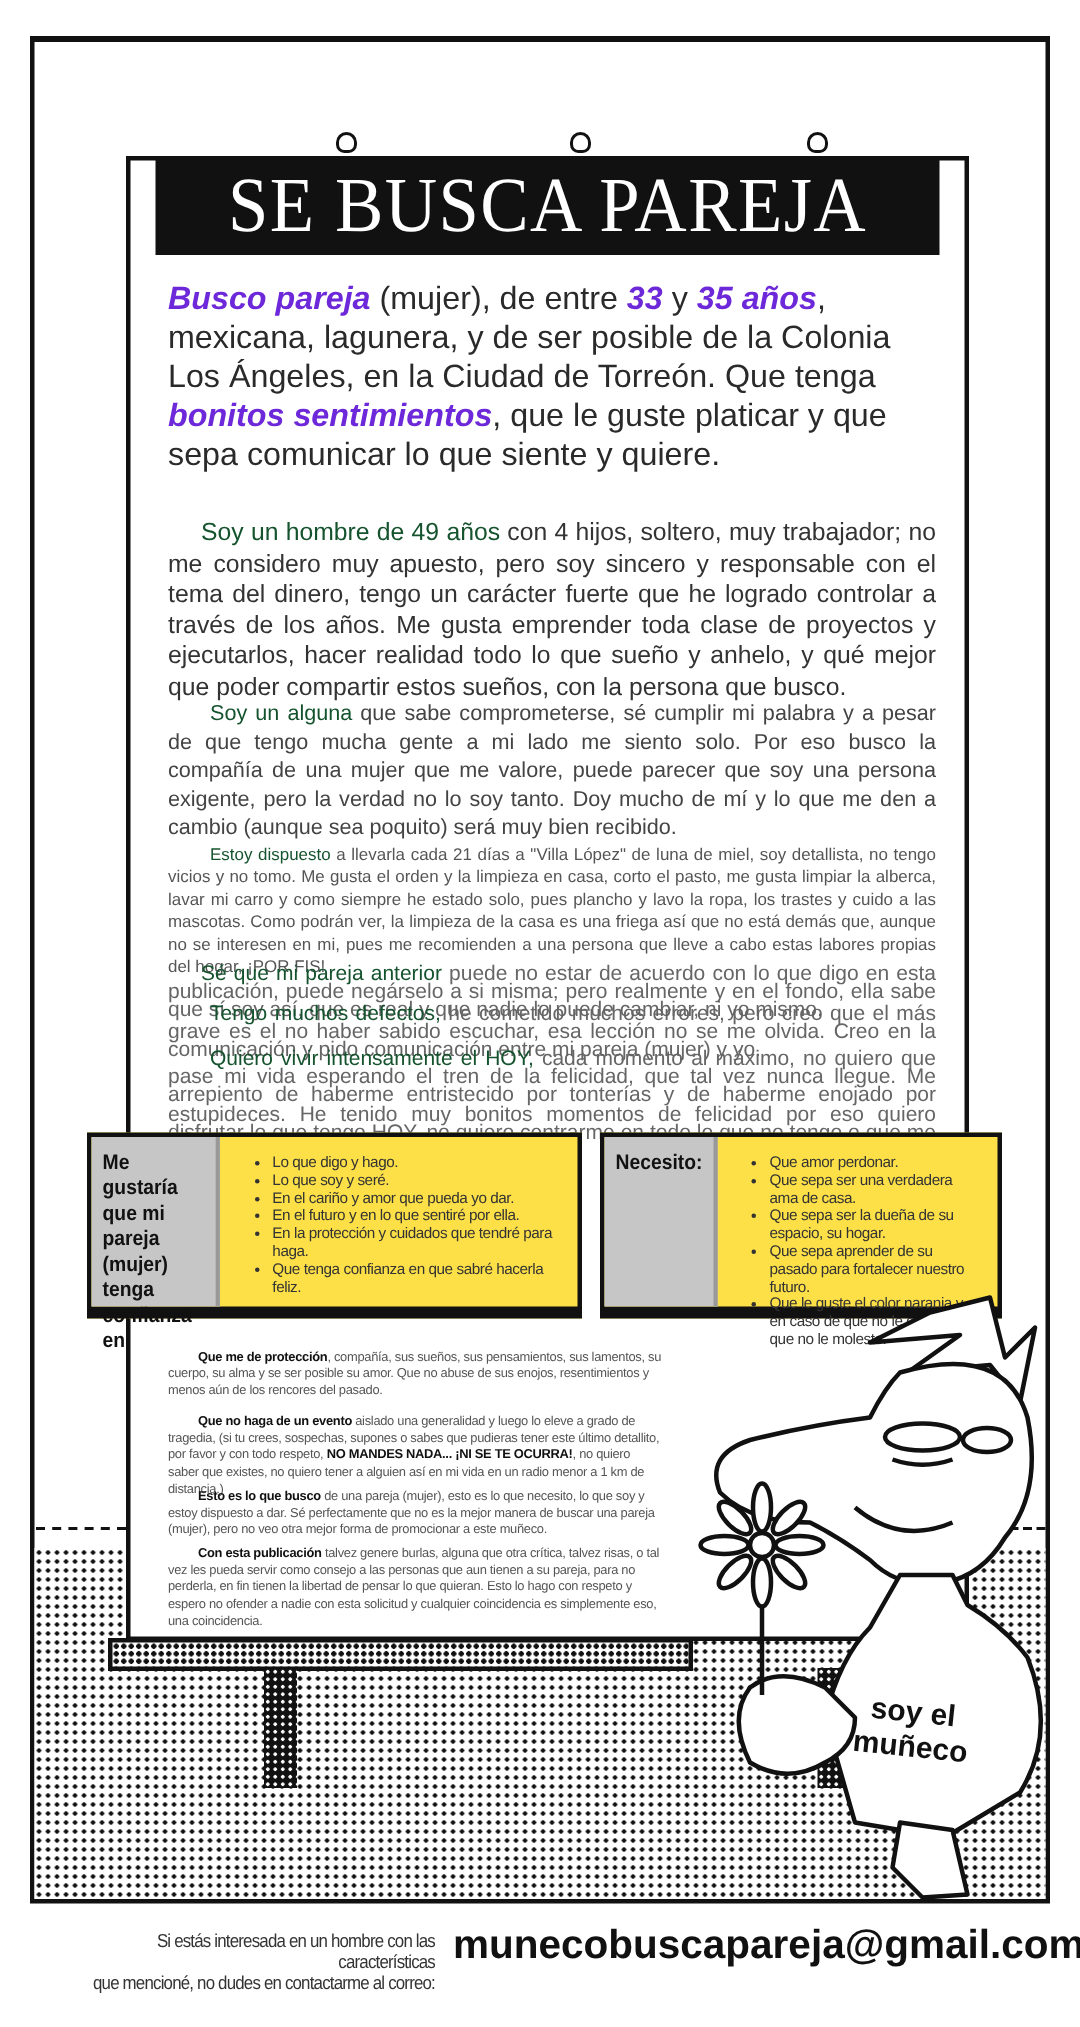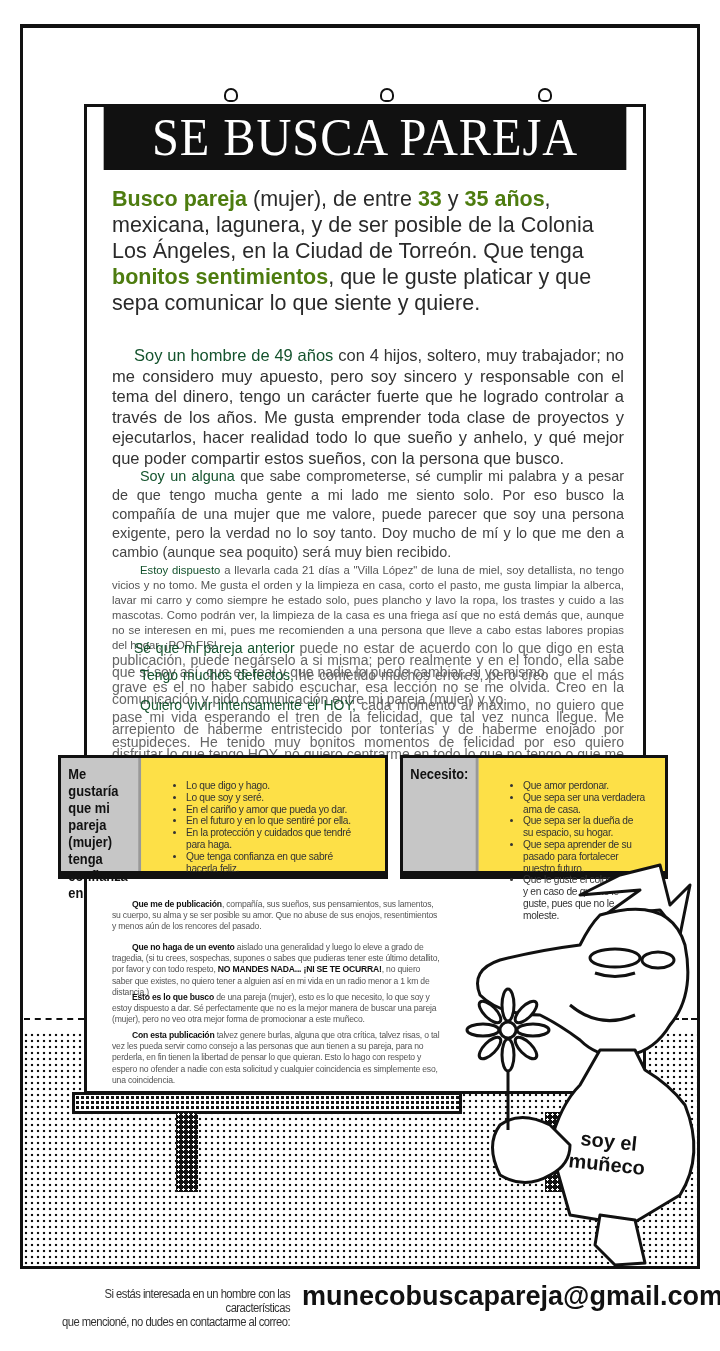--- a/index.html
+++ b/index.html
@@ -14,34 +14,34 @@
   .bench{position:absolute;left:72px;top:1092px;width:390px;height:22px;border:3px solid #111;box-sizing:border-box;
     background-color:#fff;background-image:radial-gradient(circle,#111 1.6px,transparent 1.9px);background-size:5px 5px;}
   .leg{position:absolute;top:1112px;width:22px;height:80px;background:#111;
     background-image:radial-gradient(circle,#fff 1px,transparent 1.3px);background-size:5px 5px;}
   .leg.l{left:176px;} .leg.r{left:545px;}
   .pin{position:absolute;top:88px;width:14px;height:14px;border:2px solid #111;border-radius:50% 50% 40% 40%;background:#fff;box-sizing:border-box;}
   .board{position:absolute;left:84px;top:104px;width:562px;height:990px;border:3px solid #111;box-sizing:border-box;background:#fff;}
   .banner{position:absolute;left:84px;top:104px;width:562px;height:66px;background:#111;color:#fff;
     font-family:"Liberation Serif",serif;font-size:52px;letter-spacing:1px;text-align:center;line-height:68px;transform:scaleX(0.93);transform-origin:center;}
   .lead{position:absolute;left:112px;top:186px;width:512px;font-size:21.5px;line-height:26px;color:#2a2a2a;}
-  .lead b{font-weight:bold;color:#4d7c0f;}
+  .lead b{font-weight:bold;color:#6d28d9;font-style:italic;}
   .p2{position:absolute;left:112px;top:345px;width:512px;font-size:16.5px;line-height:20.5px;color:#333;text-align:justify;}
   .p3{position:absolute;left:112px;top:467px;width:512px;font-size:14.4px;line-height:19px;color:#444;text-align:justify;}
   .p4{position:absolute;left:112px;top:563px;width:512px;font-size:11.3px;line-height:15px;color:#555;text-align:justify;}
   .psm{position:absolute;left:112px;width:512px;font-size:14px;line-height:12.2px;color:#666;text-align:justify;}
   .ind{padding-left:28px;}
   .dark{color:#14532d;}
   .box{position:absolute;top:755px;height:124px;border:3px solid #111;border-bottom-width:8px;background:#fde047;box-sizing:border-box;display:flex;}
   .box1{left:58px;width:330px;}
   .box2{left:400px;width:268px;}
   .box .hd{background:#c6c6c6;font-weight:bold;font-size:14px;line-height:17px;color:#111;padding:8px 8px;box-sizing:border-box;border-right:3px solid #999;transform:scaleX(0.92);transform-origin:left;}
   .box1 .hd{width:100px;}
   .box2 .hd{width:84px;}
-  .box ul{margin:16px;padding:6px 4px 0 22px;font-size:10.2px;line-height:11.8px;color:#333;letter-spacing:-0.3px;}
+  .box ul{margin:6px;padding:6px 4px 0 22px;font-size:10.2px;line-height:11.8px;color:#333;letter-spacing:-0.3px;}
   .box ul li{margin:0;}
   .lower{position:absolute;left:112px;width:330px;font-size:8.6px;line-height:11.2px;color:#555;letter-spacing:-0.2px;}
   .lower b{color:#111;}
   .footer-l{position:absolute;left:20px;top:1287px;width:270px;text-align:right;font-size:12.5px;line-height:14px;color:#333;letter-spacing:-0.6px;transform:scaleX(0.9);transform-origin:right;}
   .footer-email{position:absolute;left:302px;top:1281px;font-size:27px;font-weight:bold;color:#111;letter-spacing:0px;}
   .mascot{position:absolute;left:430px;top:855px;width:290px;height:420px;}
 </style>
 </head>
 <body>
 
@@ -104,21 +104,21 @@
   <ul>
     <li>Que amor perdonar.</li>
     <li>Que sepa ser una verdadera ama de casa.</li>
     <li>Que sepa ser la dueña de su espacio, su hogar.</li>
     <li>Que sepa aprender de su pasado para fortalecer nuestro futuro.</li>
     <li>Que le guste el color naranja y en caso de que no le guste, pues que no le moleste.</li>
   </ul>
 </div>
 
 <div class="lower" style="top:899px;text-indent:20px">
-  <b>Que me de publicación</b><span>, compañía, sus sueños, sus pensamientos, sus lamentos, su cuerpo, su alma y se ser posible su amor. Que no abuse de sus enojos, resentimientos y menos aún de los rencores del pasado.</span>
+  <b>Que me de protección</b><span>, compañía, sus sueños, sus pensamientos, sus lamentos, su cuerpo, su alma y se ser posible su amor. Que no abuse de sus enojos, resentimientos y menos aún de los rencores del pasado.</span>
 </div>
 <div class="lower" style="top:942px;text-indent:20px">
   <b>Que no haga de un evento</b><span> aislado una generalidad y luego lo eleve a grado de tragedia, (si tu crees, sospechas, supones o sabes que pudieras tener este último detallito, por favor y con todo respeto, </span><b>NO MANDES NADA... ¡NI SE TE OCURRA!</b><span>, no quiero saber que existes, no quiero tener a alguien así en mi vida en un radio menor a 1 km de distancia.)</span>
 </div>
 <div class="lower" style="top:992px;text-indent:20px">
   <b>Esto es lo que busco</b><span> de una pareja (mujer), esto es lo que necesito, lo que soy y estoy dispuesto a dar. Sé perfectamente que no es la mejor manera de buscar una pareja (mujer), pero no veo otra mejor forma de promocionar a este muñeco.</span>
 </div>
 <div class="lower" style="top:1030px;text-indent:20px">
   <b>Con esta publicación</b><span> talvez genere burlas, alguna que otra crítica, talvez risas, o tal vez les pueda servir como consejo a las personas que aun tienen a su pareja, para no perderla, en fin tienen la libertad de pensar lo que quieran. Esto lo hago con respeto y espero no ofender a nadie con esta solicitud y cualquier coincidencia es simplemente eso, una coincidencia.</span>
 </div>

